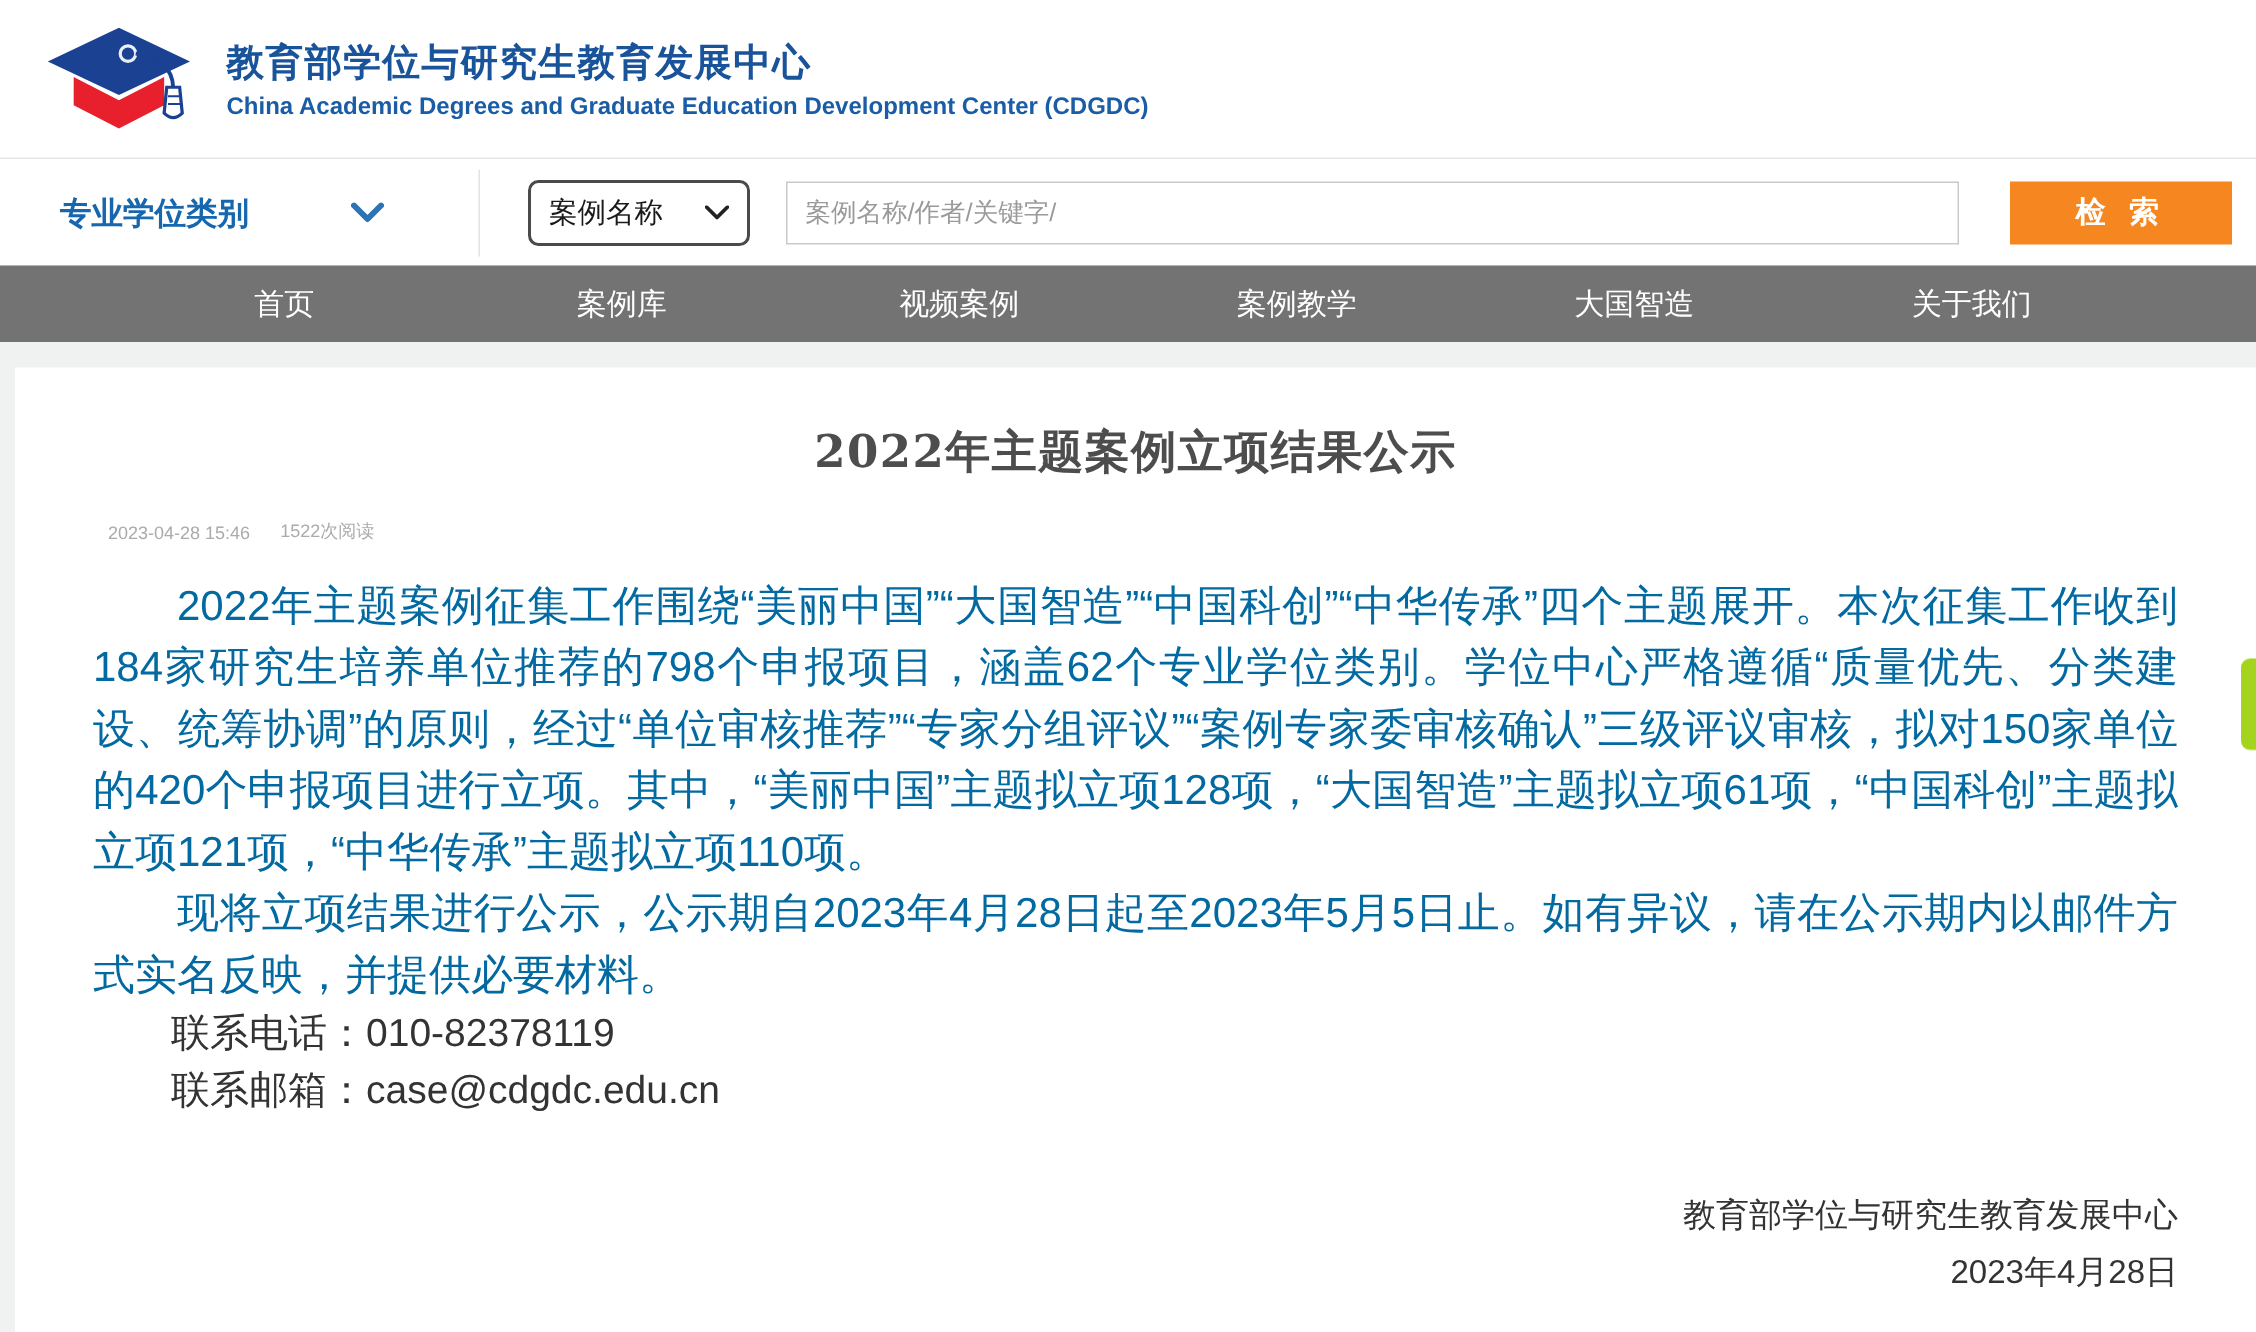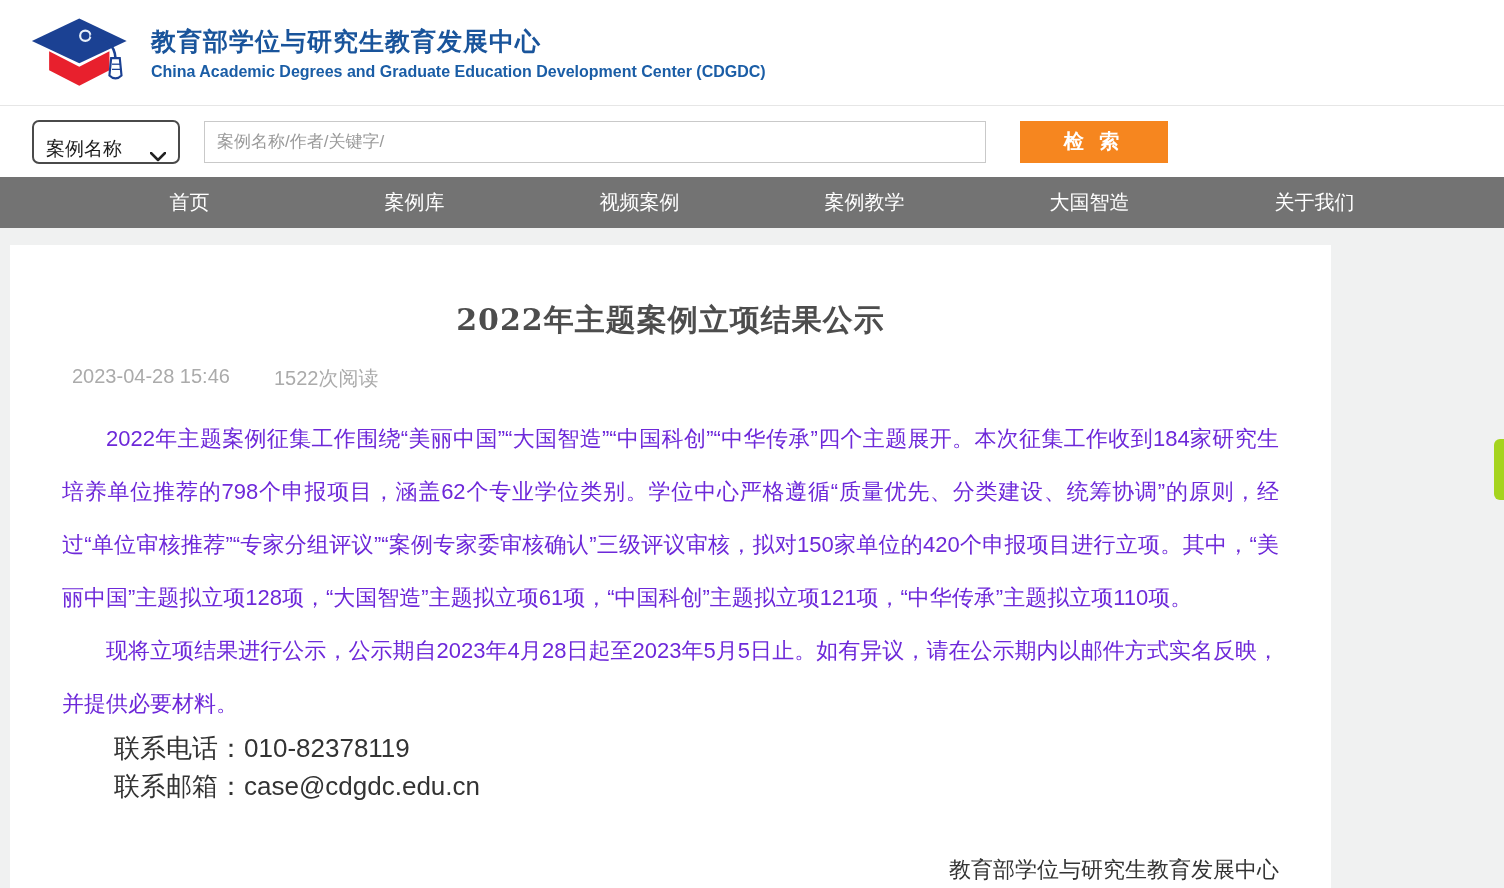--- a/index.html
+++ b/index.html
@@ -15,47 +15,47 @@
   .org-subtitle { margin-top:5px; font-size:16px; font-weight:700; color:#1A5DA6; }
 
   
   .search-row { width:100%; height:72px; background:#FFFFFF; border-top:1px solid #E6E6E6;
     display:flex; align-items:center; }
   .category { width:320px; height:58px; display:flex; align-items:center;
     padding-left:40px; border-right:1px solid #E3E3E3; cursor:pointer; }
   .category-label { font-size:21px; font-weight:700; color:#1767AE; }
   .cat-chevron { margin-left:68px; display:inline-flex; }
   .field-select { margin-left:32px; width:148px; height:44px; border:2px solid #4A4A4A;
-    border-radius:7px; background:#fff; display:flex; align-items:flex-end;
+    border-radius:7px; background:#fff; display:flex; align-items:center;
     padding:0 12px; cursor:pointer; }
   .field-select-label { font-size:19px; color:#1a1a1a; }
   .sel-chevron { margin-left:auto; display:inline-flex; }
   .search-input { margin-left:24px; width:782px; height:42px; border:1px solid #C9C9C9;
     padding:0 12px; font-size:17px; color:#333; outline:none;
     font-family:"Liberation Sans","DejaVu Sans",sans-serif; }
   .search-input::placeholder { color:#9A9A9A; }
   .search-btn { margin-left:34px; width:148px; height:42px; background:#F6861F; color:#FFFFFF;
     border:none; font-size:20px; font-weight:700; letter-spacing:5px; cursor:pointer;
     font-family:"Liberation Sans","DejaVu Sans",sans-serif; }
 
   
   .main-nav { width:100%; height:51px; background:#737373; }
   .nav-inner { max-width:1350px; height:100%; margin:0 auto; display:flex; }
   .nav-item { flex:1; display:flex; align-items:center; justify-content:center;
     color:#FFFFFF; font-size:20px; cursor:pointer; text-decoration:none; }
 
   
   .content-bg { width:100%; height:660px; background:#F0F1F1; padding-top:17px; }
-  .card { margin-left:10px; width:1321px; height:643px; background:#FFFFFF;
-    padding:55px 52px 0 52px; }
+  .card { margin-left:10px; width:1494px; height:643px; background:#FFFFFF;
+    padding:36px 52px 0 52px; }
   .article-title { text-align:center; font-family:"DejaVu Serif","Liberation Serif",serif;
     font-weight:700; font-size:30px; color:#4D4D4D; letter-spacing:1px; }
-  .meta { margin-top:24px; padding-left:10px; display:flex; gap:44px;
-    font-size:20px; color:#ABABAB; }
-  .body-p { margin-top:20px; font-size:22px; color:#6d28d9; line-height:53px;
+  .meta { margin-top:24px; padding-left:10px; display:flex; gap:20px;
+    font-size:12px; color:#ABABAB;align-items:center; }
+  .body-p { margin-top:20px; font-size:28px; color:#0369a1; line-height:41px;
     text-indent:2em; text-align:justify; }
   .body-p + .body-p { margin-top:0; }
   .contact-line { font-size:26px; color:#333333; line-height:37.6px; text-indent:2em; }
   .sign-block { margin-top:46px; text-align:right; font-size:22px; color:#333333;
     line-height:38px; }
 
   
   .scroll-thumb { position:fixed; right:0; top:439px; width:10px; height:61px;
     background:#A5D41E; border-radius:6px 0 0 6px; cursor:grab; }
 </style>
@@ -74,20 +74,28 @@
       <line x1="101" y1="69" x2="112" y2="69" stroke="#1B4193" stroke-width="1.5"></line>
     </svg>
     <div class="org-text">
       <div class="org-title">教育部学位与研究生教育发展中心</div>
       <div class="org-subtitle">China Academic Degrees and Graduate Education Development Center (CDGDC)</div>
     </div>
   </div>
 </header>
 
 <div class="search-row">
+  <div class="category">
+    <span class="category-label">专业学位类别</span>
+    <span class="cat-chevron">
+      <svg width="22" height="14" viewBox="0 0 22 14">
+          <polyline points="2,2 11,11 20,2" fill="none" stroke="#2D74B5" stroke-width="4" stroke-linecap="round" stroke-linejoin="round"></polyline>
+        </svg>
+    </span>
+  </div>
   <div class="field-select">
     <span class="field-select-label">案例名称</span>
     <span class="sel-chevron">
       <svg width="16" height="10" viewBox="0 0 16 10">
           <polyline points="1,1 8,8 15,1" fill="none" stroke="#222" stroke-width="2.5" stroke-linecap="round" stroke-linejoin="round"></polyline>
         </svg>
     </span>
   </div>
   <input class="search-input" type="text" placeholder="案例名称/作者/关键字/" style="">
   <button class="search-btn">检 索</button>

